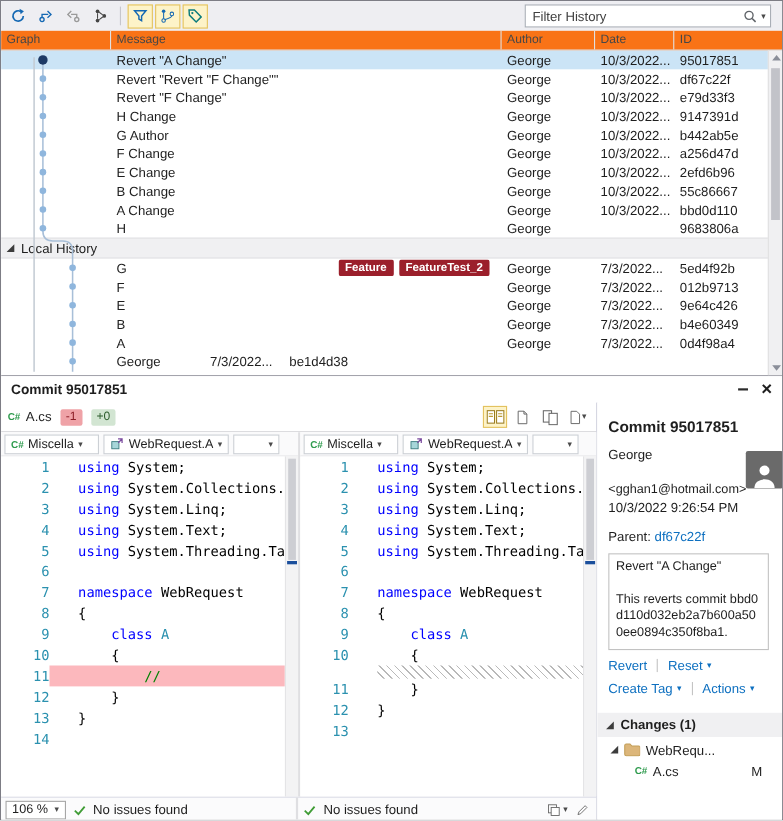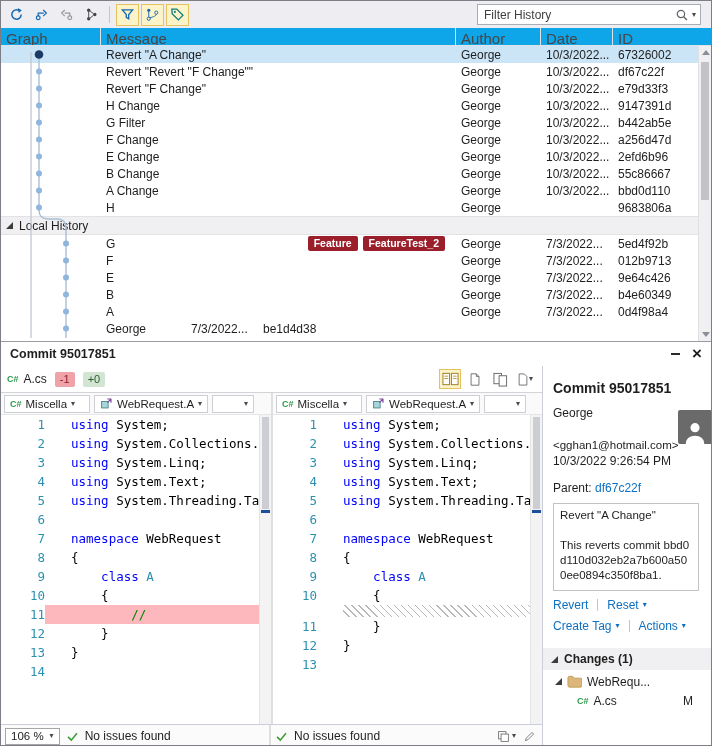--- a/index.html
+++ b/index.html
@@ -11,21 +11,21 @@
 .toolbar{height:27px;background:#eeeef2;display:flex;align-items:center;padding:0 4px;gap:2px;}
 .tbtn{width:23px;height:22px;display:flex;align-items:center;justify-content:center;border:1px solid transparent;background:transparent;}
 .tbtn.gold{background:#fdf3c8;border-color:#e3c25f;}
 .tsep{width:1px;height:17px;background:#c6c6cc;margin:0 4px;}
 .searchbox{margin-left:auto;width:224px;height:21px;background:#fff;border:1px solid #a9aeb6;display:flex;align-items:center;margin-right:6px;}
 .searchbox input{flex:1;min-width:0;border:0;outline:0;font:12px "Liberation Sans",sans-serif;padding:0 6px;color:#0f766e;background:transparent;}
 .searchbox input::placeholder{color:#3f3f3f;opacity:1;}
 .search-icons{display:flex;align-items:center;gap:3px;padding-right:4px;}
 .dd{font-size:8px;color:#4a4a4a;line-height:1;}
 
-.grid-header{height:18px;display:flex;background:#0ea5e9;border-bottom:1px solid #e2e2e4;font-size:15px;color:#474747;}
+.grid-header{height:18px;display:flex;background:#f97316;border-bottom:1px solid #e2e2e4;font-size:11px;color:#474747;}
 .gh{padding:2px 5px;border-right:1px solid #e0e0e2;white-space:nowrap;overflow:hidden;}
 .gh.graph{width:100px}.gh.msg{width:355px}.gh.author{width:85px}.gh.date{width:72px}.gh.id{flex:1;border-right:0;}
 
 .grid-body{position:relative;}
 .grid-row{height:17px;display:flex;font-size:12px;align-items:center;}
 .grid-row.selected{background:#cbe4f6;}
 .cell{padding:0 5px;white-space:nowrap;overflow:hidden;}
 .cell.graph{width:100px;flex:none;}
 .cell.msg{width:355px;flex:none;display:flex;align-items:center;}
 .cell.author{width:85px;flex:none;}
@@ -185,21 +185,21 @@
 
     <div class="grid-body">
       <div>
           <div class="grid-row selected">
             <div class="cell graph"></div>
             <div class="cell msg">
               <div class="msg-text" style="display: inline;">Revert "A Change"</div>
             </div>
             <div class="cell author">George</div>
             <div class="cell date">10/3/2022...</div>
-            <div class="cell id">67326002</div>
+            <div class="cell id">95017851</div>
           </div>
           <div class="grid-row">
             <div class="cell graph"></div>
             <div class="cell msg">
               <div class="msg-text" style="display: inline;">Revert "Revert "F Change""</div>
             </div>
             <div class="cell author">George</div>
             <div class="cell date">10/3/2022...</div>
             <div class="cell id">df67c22f</div>
           </div>
@@ -217,21 +217,21 @@
             <div class="cell msg">
               <div class="msg-text" style="display: inline;">H Change</div>
             </div>
             <div class="cell author">George</div>
             <div class="cell date">10/3/2022...</div>
             <div class="cell id">9147391d</div>
           </div>
           <div class="grid-row">
             <div class="cell graph"></div>
             <div class="cell msg">
-              <div class="msg-text" style="display: inline;">G Filter</div>
+              <div class="msg-text" style="display: inline;">G Author</div>
             </div>
             <div class="cell author">George</div>
             <div class="cell date">10/3/2022...</div>
             <div class="cell id">b442ab5e</div>
           </div>
           <div class="grid-row">
             <div class="cell graph"></div>
             <div class="cell msg">
               <div class="msg-text" style="display: inline;">F Change</div>
             </div>

